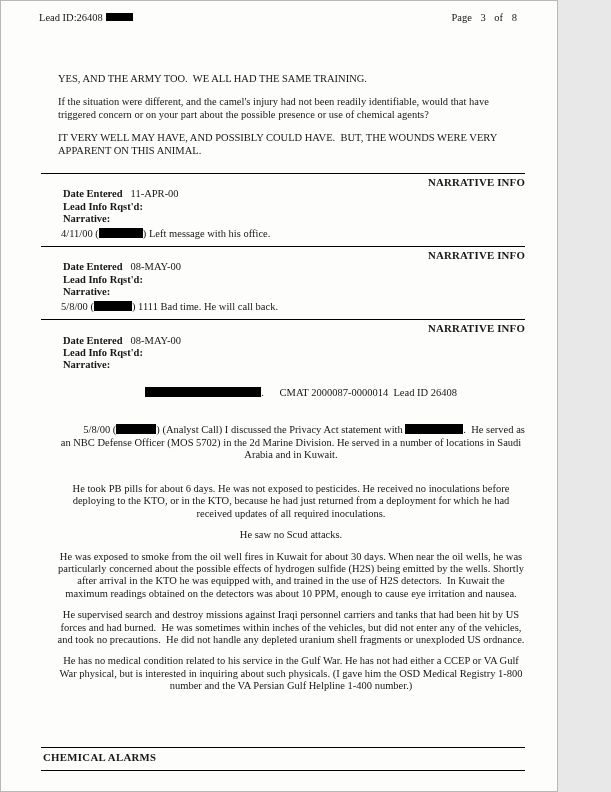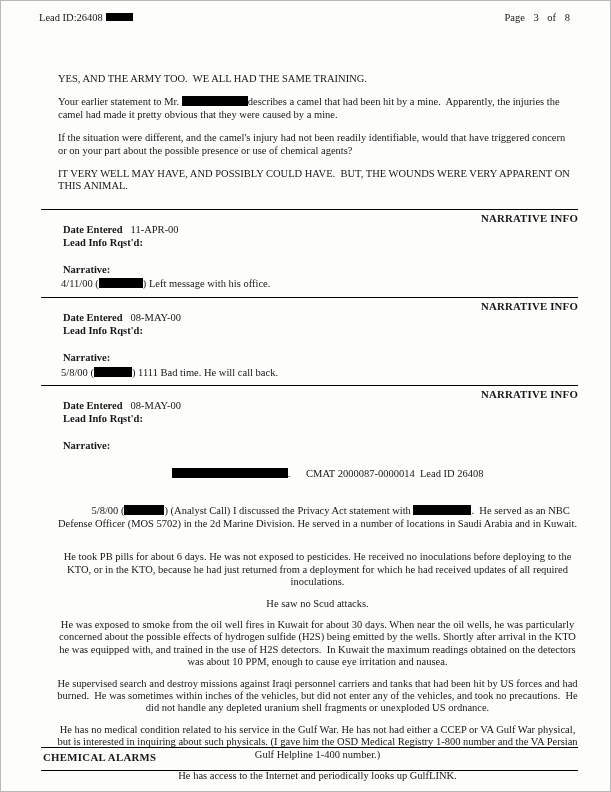--- a/index.html
+++ b/index.html
@@ -1,21 +1,21 @@
 <!DOCTYPE html>
 <html><head>
 <meta charset="utf-8">
 <style>
   * { box-sizing: border-box; margin: 0; padding: 0; }
   html, body { background: #e8e8e8; }
   body { font-family: "Liberation Serif", serif; }
 
   .page {
     position: relative;
-    width: 611px;
+    width: 558px;
     height: 792px;
     background: #fdfdfc;
     color: #161616;
     font-size: 10.5px;
     line-height: 12.4px;
     border: 1px solid #b9b9b9;
     overflow: hidden;
   }
 
   
@@ -56,21 +56,21 @@
   .sections { margin-top: 16px; }
   .sec {
     margin: 0 32px 0 40px;
     border-top: 1.5px solid #000;
     padding: 2px 0 6px 0;
   }
   .sec-title { font-weight: bold; padding-left: 15px; font-size: 10.8px; letter-spacing: .2px; text-align: right; }
   .sec-row { padding-left: 22px; }
   .lbl { font-weight: bold; }
   .val { margin-left: 8px; font-weight: normal; }
-  .narr-lbl { margin-top: 15px; }
+  .narr-lbl { margin-top: 0; }
   .sec-narr { padding-left: 20px; margin-top: 2px; }
 
   .sec3-body { padding: 3px 0 0 7px; text-align: center; }
   .cmat { padding-left: 3px; white-space: pre-wrap; }
   .para3 { margin: 0 0 9px 9px; white-space: pre-wrap; }
   .para3:last-child { margin-bottom: 0; }
 
   
   .footer-band {
     position: absolute;
@@ -91,21 +91,20 @@
 
   <div class="hdr">
     <div class="hdr-left">
       <span class="t">Lead ID:26408</span><span class="redact r-hdr"></span>
     </div>
     <div class="hdr-right">Page 3 of 8</div>
   </div>
 
   <div class="interview">
     <p><span class="t">YES, AND THE ARMY TOO.  WE ALL HAD THE SAME TRAINING.</span></p>
-    <p><span class="t">Your earlier statement to Mr. </span><span class="redact r-mr"></span><span class="t">describes a camel that had been hit by a mine.  Apparently, the injuries the camel had made it pretty obvious that they were caused by a mine.</span></p>
     <p><span class="t">If the situation were different, and the camel's injury had not been readily identifiable, would that have triggered concern or on your part about the possible presence or use of chemical agents?</span></p>
     <p><span class="t">IT VERY WELL MAY HAVE, AND POSSIBLY COULD HAVE.  BUT, THE WOUNDS WERE VERY APPARENT ON THIS ANIMAL.</span></p>
   </div>
 
   <div class="sections">
 
     <section class="sec">
       <div class="sec-title">NARRATIVE INFO</div>
       <div class="sec-row">
         <span class="lbl">Date Entered</span><span class="val t">11-APR-00</span>
@@ -142,21 +141,20 @@
           <span class="redact r-cmat"></span><span class="t">.      CMAT 2000087-0000014  Lead ID 26408</span>
         </div>
         <p class="para3">
           <span class="t">5/8/00 (</span><span class="redact r-b1"></span><span class="t">) (Analyst Call) I discussed the Privacy Act statement with </span><span class="redact r-b2"></span><span class="t">.  He served as an NBC Defense Officer (MOS 5702) in the 2d Marine Division. He served in a number of locations in Saudi Arabia and in Kuwait.</span>
         </p>
         <p class="para3"><span class="t">He took PB pills for about 6 days. He was not exposed to pesticides. He received no inoculations before deploying to the KTO, or in the KTO, because he had just returned from a deployment for which he had received updates of all required inoculations.</span></p>
         <p class="para3"><span class="t">He saw no Scud attacks.</span></p>
         <p class="para3"><span class="t">He was exposed to smoke from the oil well fires in Kuwait for about 30 days. When near the oil wells, he was particularly concerned about the possible effects of hydrogen sulfide (H2S) being emitted by the wells. Shortly after arrival in the KTO he was equipped with, and trained in the use of H2S detectors.  In Kuwait the maximum readings obtained on the detectors was about 10 PPM, enough to cause eye irritation and nausea.</span></p>
         <p class="para3"><span class="t">He supervised search and destroy missions against Iraqi personnel carriers and tanks that had been hit by US forces and had burned.  He was sometimes within inches of the vehicles, but did not enter any of the vehicles, and took no precautions.  He did not handle any depleted uranium shell fragments or unexploded US ordnance.</span></p>
         <p class="para3"><span class="t">He has no medical condition related to his service in the Gulf War. He has not had either a CCEP or VA Gulf War physical, but is interested in inquiring about such physicals. (I gave him the OSD Medical Registry 1-800 number and the VA Persian Gulf Helpline 1-400 number.)</span></p>
-        <p class="para3"><span class="t">He has access to the Internet and periodically looks up GulfLINK.</span></p>
       </div>
     </section>
 
   </div>
 
   <div class="footer-band">
     <div class="footer-heading">CHEMICAL ALARMS</div>
   </div>
 
 </div>

